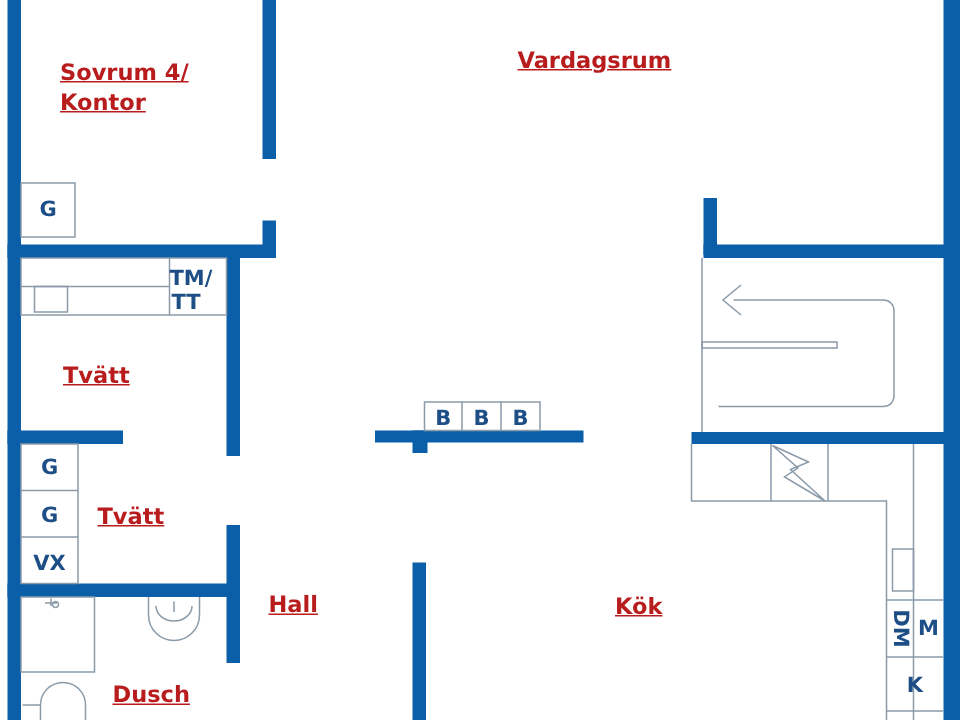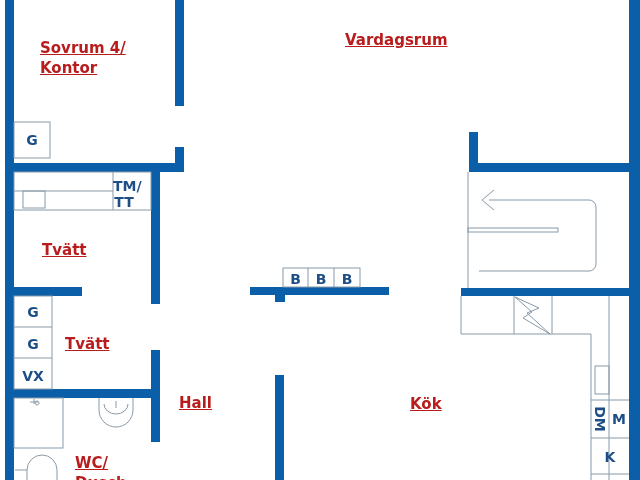--- a/index.html
+++ b/index.html
@@ -85,21 +85,20 @@
 
 <div class="lbl" style="left:40px; top:38px; width:110px;">
   <div>Sovrum 4/</div>
   <div>Kontor</div>
 </div>
 <div class="lbl" style="left:345px; top:30px; width:120px;">Vardagsrum</div>
 <div class="lbl" style="left:42px; top:240px; width:70px;">Tvätt</div>
 <div class="lbl" style="left:65px; top:334px; width:72px;">Tvätt</div>
 <div class="lbl" style="left:179px; top:393px; width:50px;">Hall</div>
 <div class="lbl" style="left:75px; top:453px; width:70px;">
-  <div>WC/</div>
   <div>Dusch</div>
 </div>
 <div class="lbl" style="left:410px; top:394px; width:40px;">Kök</div>
 
 <div class="sm" style="left:14px; top:132px; width:36px;">G</div>
 <div class="sm" style="left:113px; top:178px; width:22px;">
   <div>TM/</div>
   <div>TT</div>
 </div>
 <div class="sm" style="left:283px; top:271px; width:25px;">B</div>

